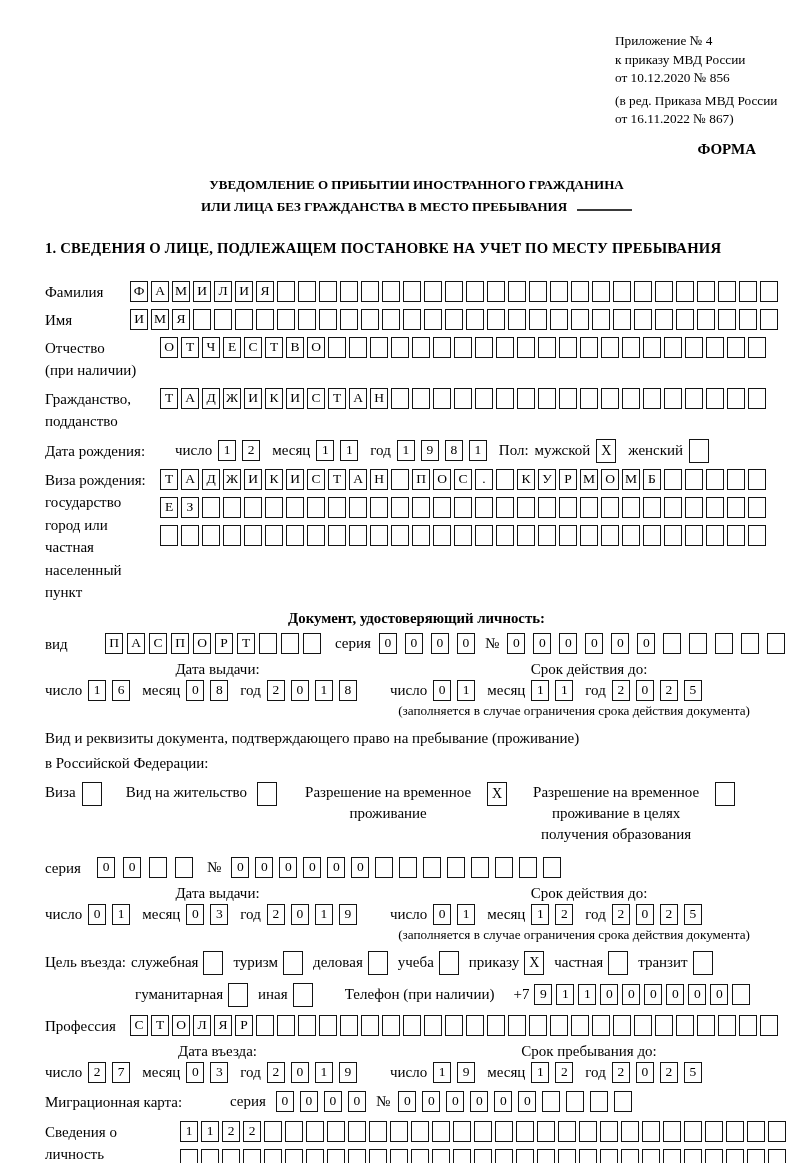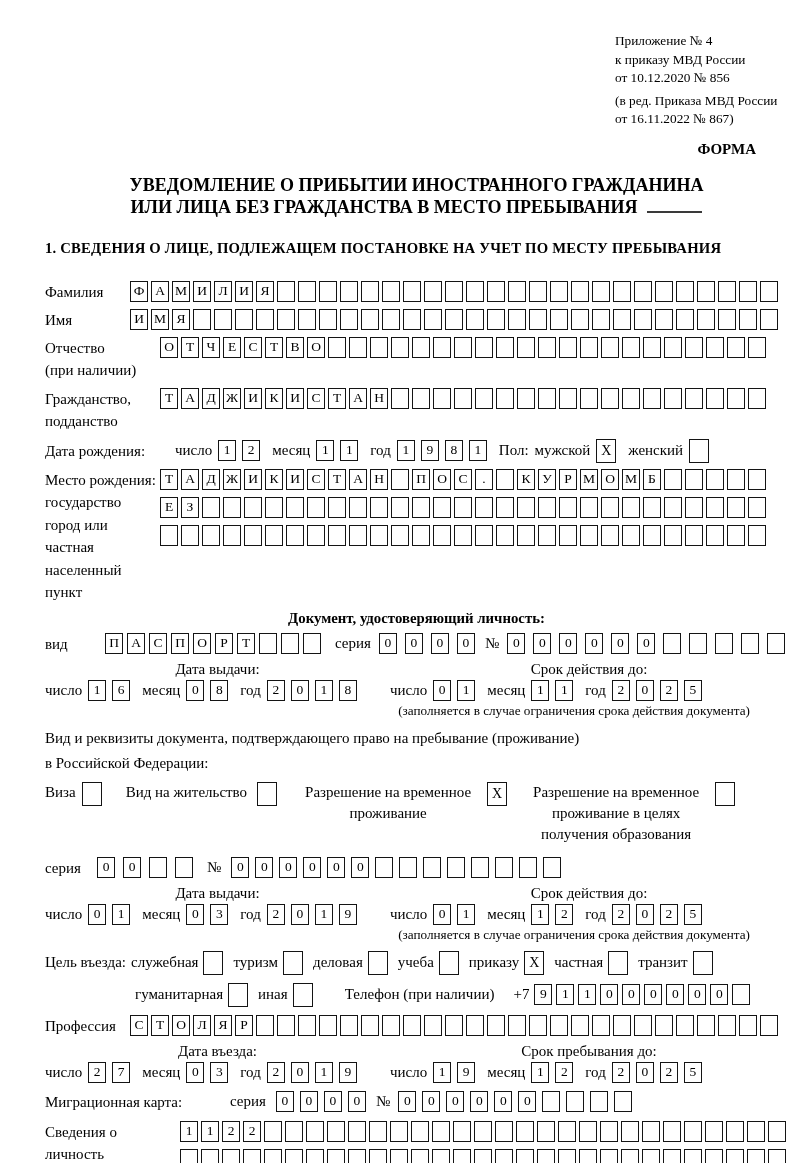--- a/index.html
+++ b/index.html
@@ -5,21 +5,21 @@
   html,body { margin:0; padding:0; background:#fff; }
   .page {
     width:800px; height:1163px; box-sizing:border-box;
     padding:32px 12px 28px 45px;
     font-family:"Liberation Serif","DejaVu Serif",serif;
     color:#000; font-size:15px; background:#fff; overflow:hidden; position:relative;
   }
   .appendix { margin-left:570px; width:178px; font-size:13.3px; line-height:18.5px; }
   .appendix .gap { height:4px; }
   .forma { text-align:right; padding-right:32px; font-weight:bold; margin-top:12px; font-size:15px; }
-  .title { text-align:center; font-weight:bold; font-size:18px; margin-top:16px; line-height:22px; }
+  .title { text-align:center; font-weight:bold; font-size:13px; margin-top:16px; line-height:22px; }
   .blank { display:inline-block; width:55px; border-bottom:2px solid #3a3a3a; margin-left:10px; }
   .sec-h { font-weight:bold; font-size:14.7px; margin-top:22px; margin-bottom:24px; letter-spacing:0.2px; }
 
   .frow { display:flex; align-items:flex-start; margin-bottom:6px; }
   .ai-c { align-items:center; }
   .lbl { flex:none; line-height:22px; }
   .lblcol { flex:none; line-height:22.5px; }
   .w60{width:60px} .w85{width:85px} .w115{width:115px} .w135{width:135px} .w185{width:185px}
 
   .cells { display:flex; flex-wrap:nowrap; gap:3px; flex:none; }
@@ -253,21 +253,21 @@
         <span class="cell">X</span>
       </span>
     <span class="dl ml">женский</span>
     <span class="cells cb">
         <span class="cell"></span>
       </span>
   </div>
 
   <div class="frow">
     <div class="lblcol w115">
-      <div>Место рождения:</div>
+      <div>Виза рождения:</div>
       <div>государство</div>
       <div>город или частная</div>
       <div>населенный пункт</div>
     </div>
     <div class="colcells">
       <div class="cells">
           <span class="cell">Т</span>
           <span class="cell">А</span>
           <span class="cell">Д</span>
           <span class="cell">Ж</span>

